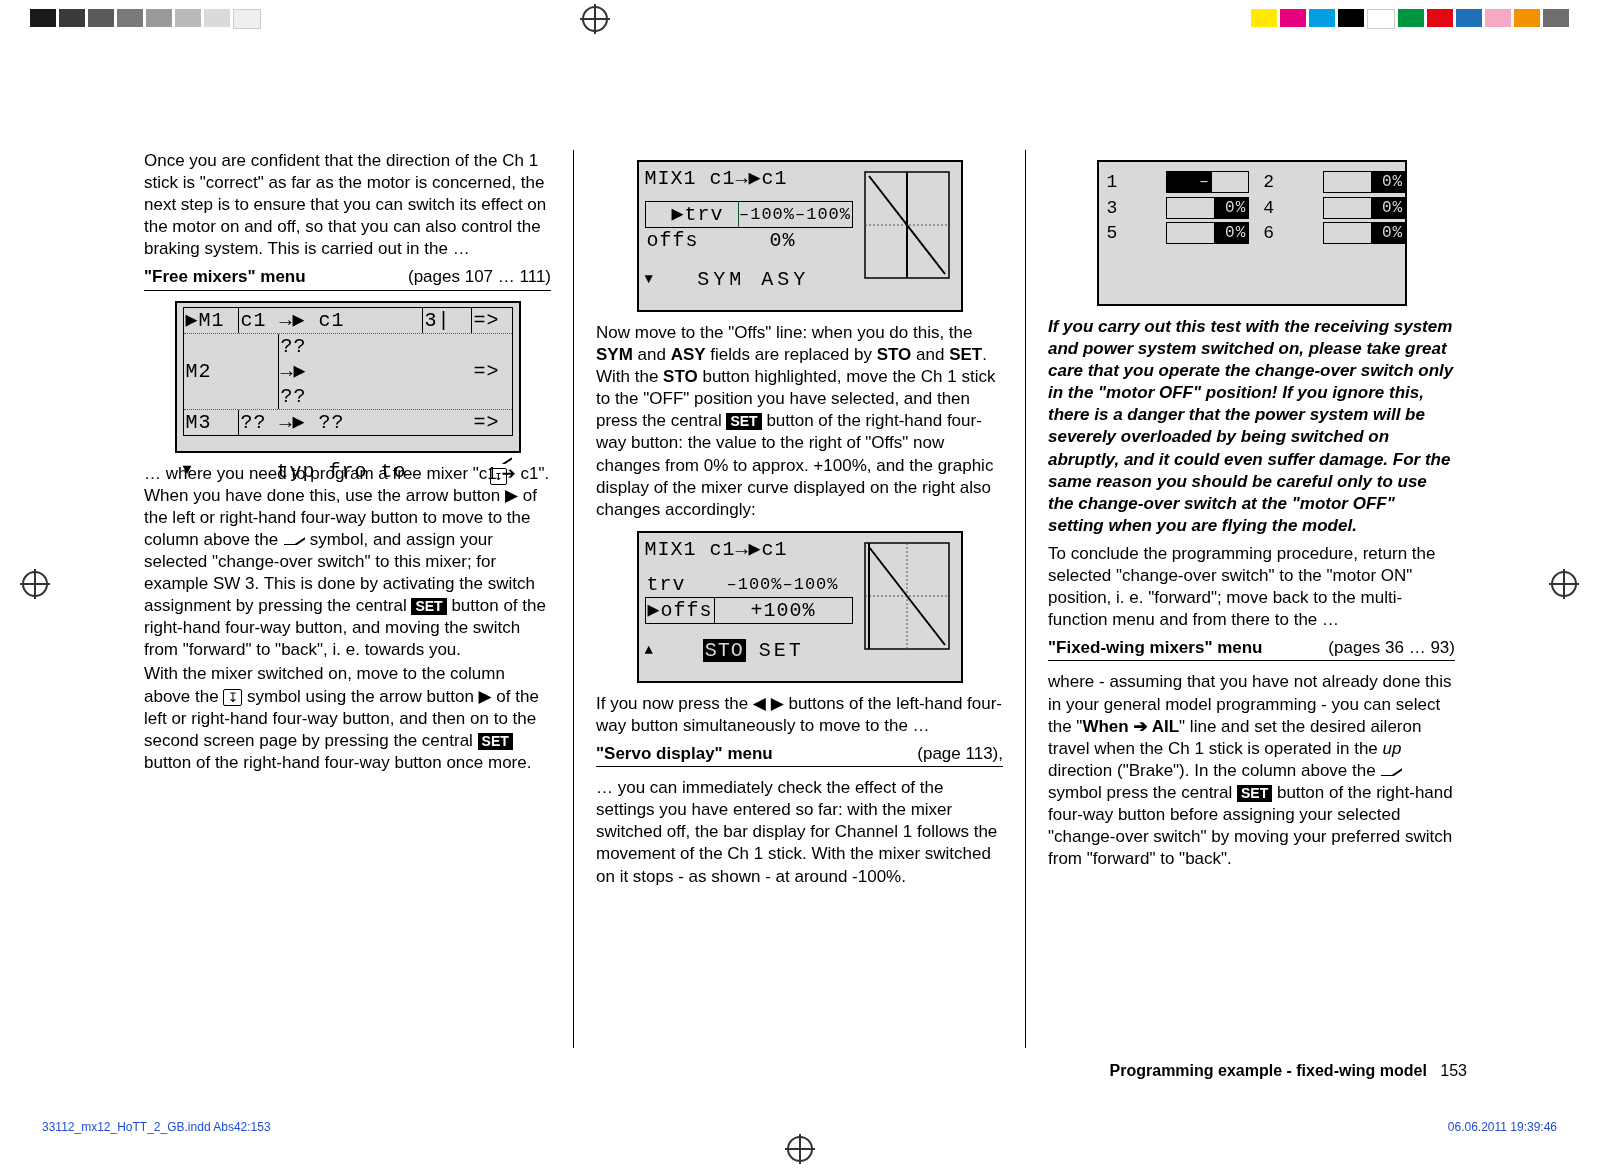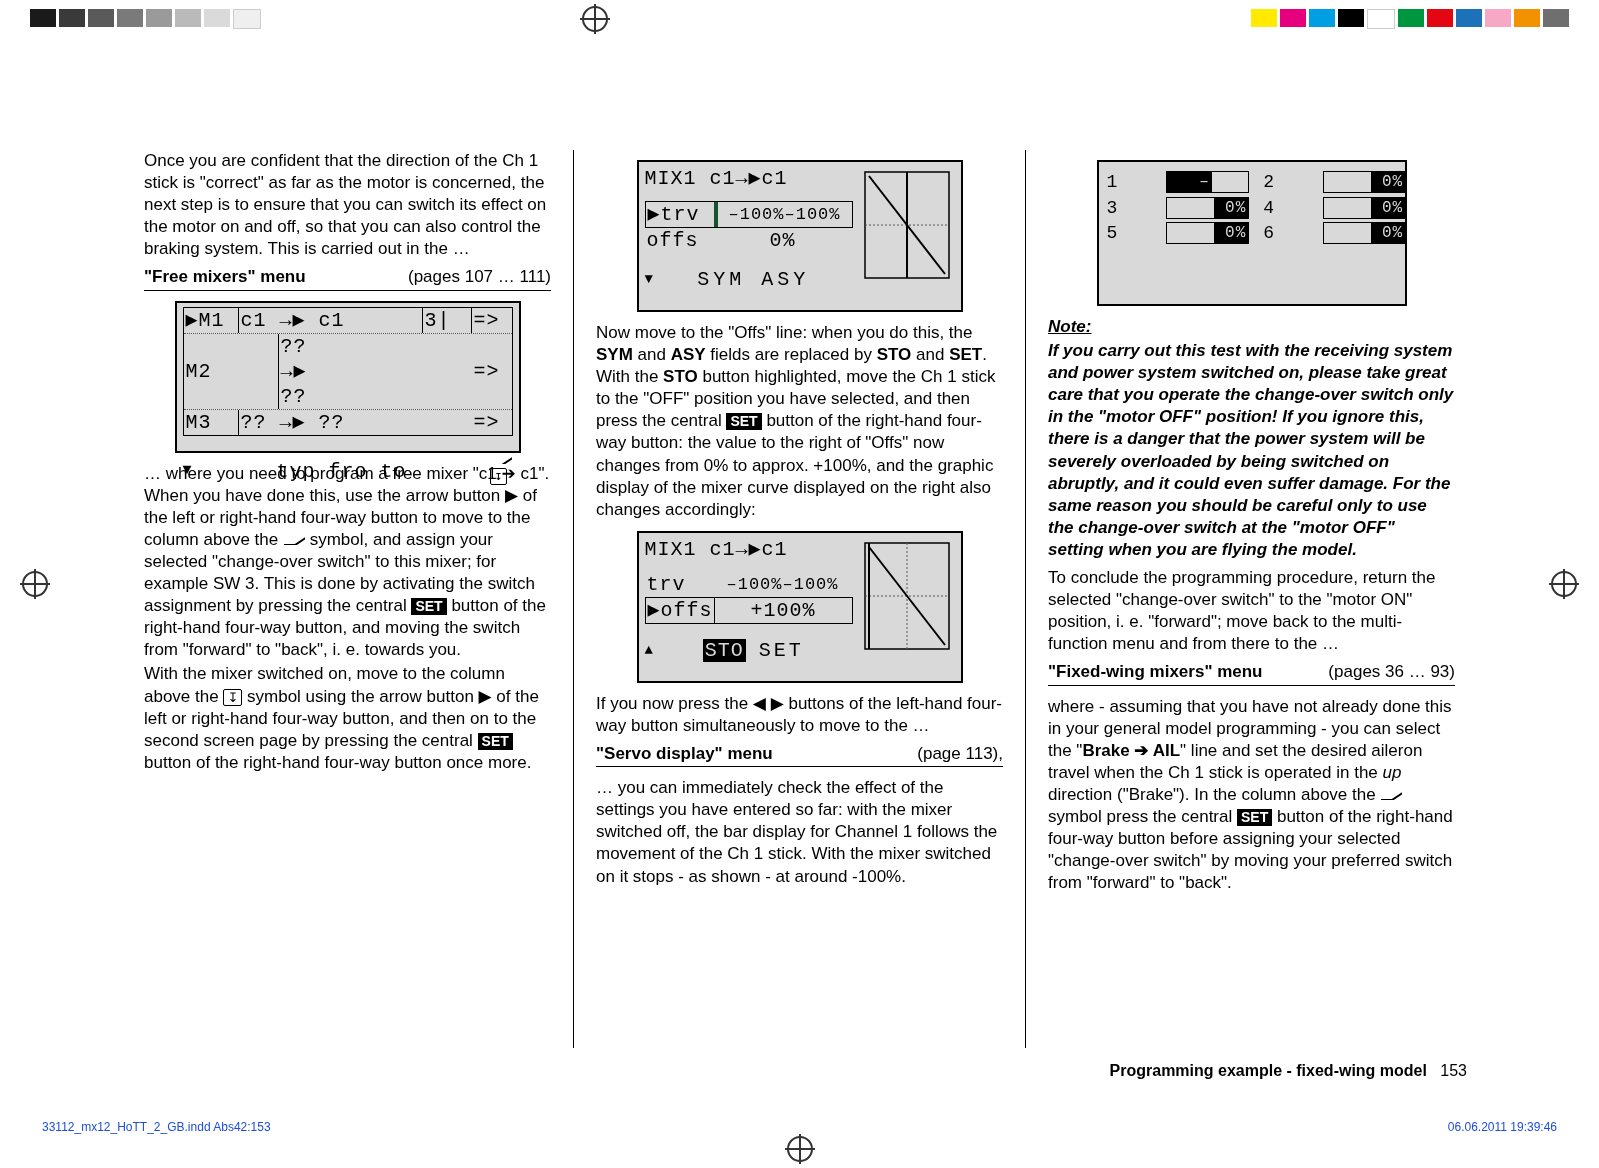--- a/index.html
+++ b/index.html
@@ -155,21 +155,21 @@
     </div>
 
     <div class="sep"></div>
 
     <div class="col">
 
       <div class="lcd fig2" style="display:flex; gap:6px;">
         <div style="flex:1;">
           <div style="margin-bottom:10px;">MIX1    c1→▶c1</div>
           <div class="lcd-row" style="border:1px solid #000;">
-            <span style="width:66px;border-right:4px solid #14532d;padding-left:2px;">▶trv</span>
+            <span style="width:66px;border-right:1px solid #14532d;padding-left:2px;margin-left:24px;">▶trv</span>
             <span style="flex:1;text-align:center;font-size:17px;">–100%–100%</span>
           </div>
           <div class="lcd-row">
             <span style="width:66px;padding-left:2px;"> offs</span>
             <span style="flex:1;text-align:center;">0%</span>
           </div>
           <div class="lcd-row" style="margin-top:14px;">
             <span style="font-size:14px;">▼</span>
             <span style="flex:1;text-align:center;letter-spacing:4px;">SYM ASY</span>
           </div>
@@ -269,32 +269,31 @@
             </div>
           <div class="servo-cell">
               <span class="servo-num">6</span>
             <div class="servo-box">
                 <span class="servo-val" style="position:absolute;right:0;top:0;bottom:0;">0%</span>
               </div>
             </div>
         </div>
       </div>
 
-      <p class="note-h">Note:</p>
       <p class="note-body">If you carry out this test with the receiving system and power system switched on, please take great care that you operate the change-over switch only in the "motor OFF" position! If you ignore this, there is a danger that the power system will be severely overloaded by being switched on abruptly, and it could even suffer damage. For the same reason you should be careful only to use the change-over switch at the "motor OFF" setting when you are flying the model.</p>
 
       <p style="margin-top:6px;">To conclude the programming procedure, return the selected "change-over switch" to the "motor ON" position, i. e. "forward"; move back to the multi-function menu and from there to the …</p>
 
       <div class="menuline">
         <span><b>"Fixed-wing mixers" menu</b></span>
         <span>(pages 36 … 93)</span>
       </div>
 
       <p>
-        <span>where - assuming that you have not already done this in your general model programming - you can select the "</span><b>Brake ➔ AIL</b><span>" line and set the desired aileron travel when the Ch 1 stick is operated in the </span><i>up</i><span> direction ("Brake"). In the column above the </span>
+        <span>where - assuming that you have not already done this in your general model programming - you can select the "</span><b>When ➔ AIL</b><span>" line and set the desired aileron travel when the Ch 1 stick is operated in the </span><i>up</i><span> direction ("Brake"). In the column above the </span>
         <svg class="kink" width="26" height="12">
             <polyline points="1,10 12,10 24,2" fill="none" stroke="#000" stroke-width="2"></polyline>
           </svg>
         <span> symbol press the central </span>
         <span class="set">SET</span>
         <span> button of the right-hand four-way button before assigning your selected "change-over switch" by moving your preferred switch from "forward" to "back".</span>
       </p>
     </div>
   </div>
 

